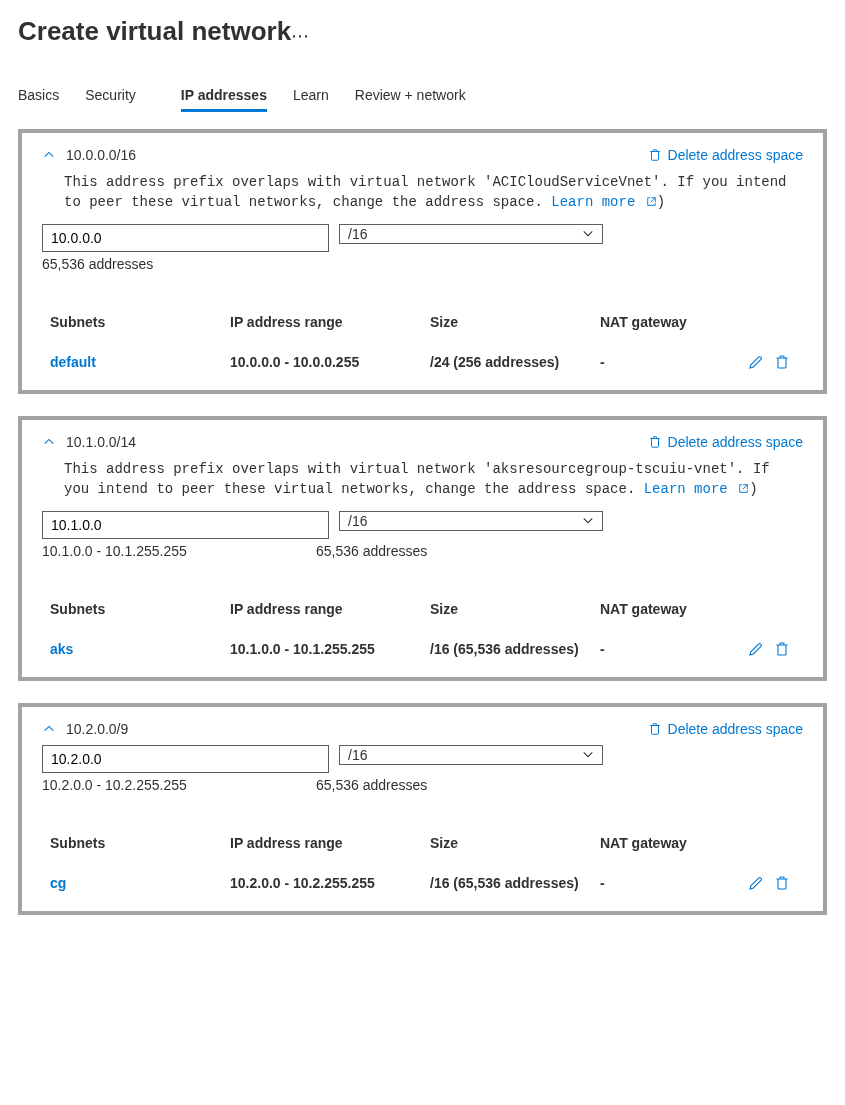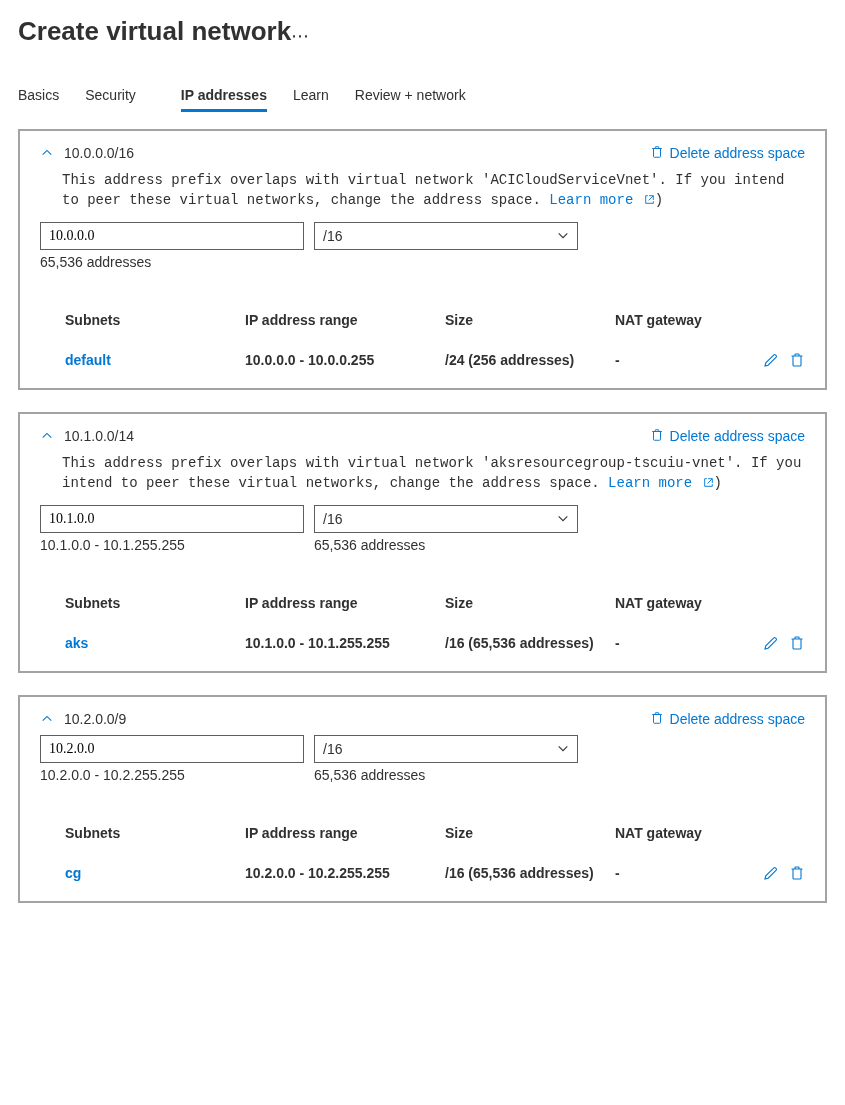--- a/index.html
+++ b/index.html
@@ -5,41 +5,41 @@
     * { box-sizing: border-box; margin: 0; padding: 0; }
     body { font-family: "Segoe UI", -apple-system, sans-serif; color: #323130; font-size: 14px; padding: 16px 18px; background: #fff; }
     .header-row { display: flex; align-items: flex-end; margin-bottom: 36px; }
     .page-title { font-size: 26px; font-weight: 600; }
     .ellipsis { font-size: 18px; letter-spacing: 1px; color: #323130; cursor: pointer; }
     .tabs { display: flex; gap: 26px; border-bottom: none; margin-bottom: 18px; padding-left: 0; }
     .tab { padding: 4px 0 8px; cursor: pointer; font-size: 14px; color: #323130; position: relative; }
     .tab.active { font-weight: 700; margin-left: 19px; }
     .tab.active::after { content: ""; position: absolute; left: 0; right: 0; bottom: -1px; height: 3px; background: #0078d4; }
 
-    .space-card { border: 2px solid #a3a3a3; margin-bottom: 22px; padding: 14px 20px 8px 20px; }
+    .space-card { border: 4px solid #a3a3a3; margin-bottom: 22px; padding: 14px 20px 8px 20px; }
     .space-header { display: flex; align-items: center; }
     .chev { width: 14px; height: 14px; margin-right: 10px; display:inline-flex; align-items:center; justify-content:center; cursor:pointer; }
     .chev svg { width: 12px; height: 12px; }
     .space-title { font-size: 14px; }
     .spacer { flex: 1; }
-    .delete-link { color: #0078d4; cursor: pointer; display:inline-flex; align-items:flex-start; gap: 6px; font-size: 14px; }
+    .delete-link { color: #0078d4; cursor: pointer; display:inline-flex; align-items:center; gap: 6px; font-size: 14px; }
     .delete-link svg { width: 14px; height: 14px; }
 
     .overlap-msg { margin: 10px 0 12px 22px; line-height: 1.4; font-size: 14px; font-family: Liberation Mono, monospace; }
     .learn-more { color: #0078d4; cursor: pointer; }
     .learn-more svg { width: 11px; height: 11px; vertical-align: -1px; margin-left: 2px; }
 
     .inputs-row { display: flex; gap: 10px; margin: 8px 0 4px 0; }
-    .text-input { width: 264px; height: 28px; border: 1px solid #605e5c; padding: 12px 8px; font-size: 14px; font-family: Liberation Serif, serif; }
-    .select-input { width: 264px; height: 28px; border: 1px solid #605e5c; padding: 0 8px; background: #fff; display:flex; align-items:center; justify-content:space-between; cursor:pointer; font-size:14px; }
+    .text-input { width: 287px; height: 28px; border: 1px solid #605e5c; padding: 12px 8px; font-size: 14px; font-family: Liberation Sans, sans-serif; }
+    .select-input { width: 264px; height: 20px; border: 1px solid #605e5c; padding: 0 8px; background: #fff; display:flex; align-items:center; justify-content:space-between; cursor:pointer; font-size:14px; }
     .select-input svg { width:12px; height:12px; }
     .ranges-row { display:flex; gap:10px; margin-bottom: 30px; font-size:14px; }
     .ranges-row .col { width: 264px; }
 
-    .tbl { margin-left: 25px; }
+    .tbl { margin-left: 8px; }
     .tbl-head, .tbl-row { display: grid; grid-template-columns: 180px 200px 170px 130px 60px; align-items: center; padding: 12px 0; font-weight: bold; }
     .tbl-head { font-weight: 600; }
     .tbl-row { border-top: none; }
     .subnet-link { color: #0078d4; cursor: pointer; }
     .row-actions { display:flex; gap:10px; justify-content:flex-end; }
     .row-actions .icon-btn { width:16px; height:16px; cursor:pointer; color:#0078d4; }
     .row-actions svg { width:16px; height:16px; }
   </style>
 </head>
 <body>

